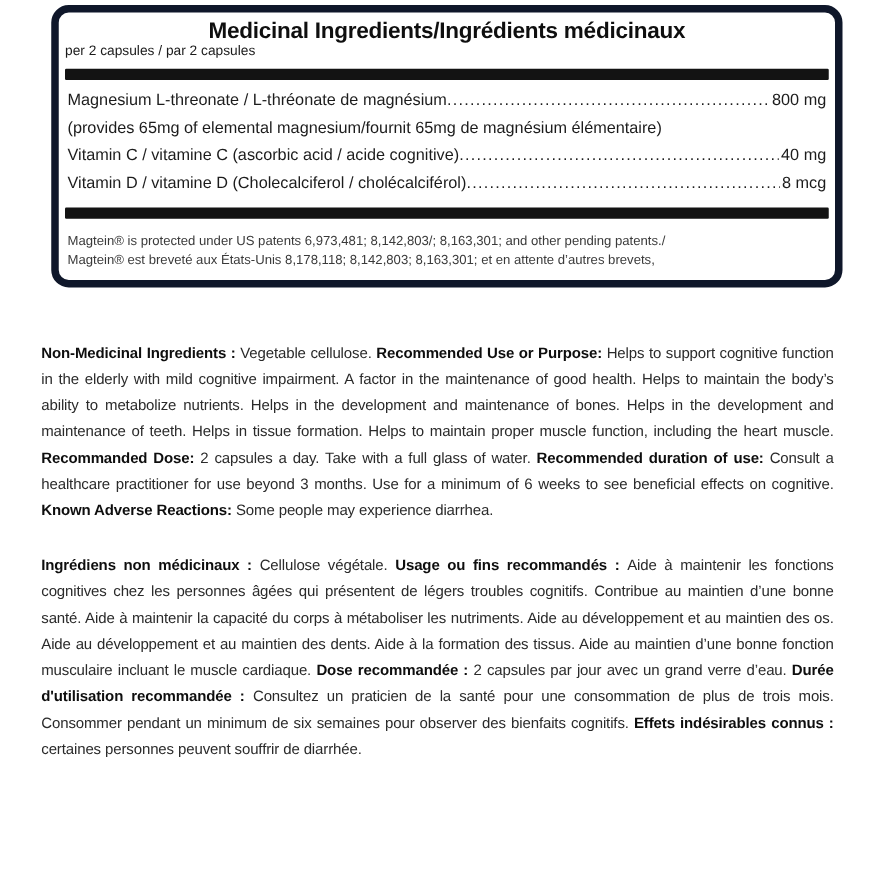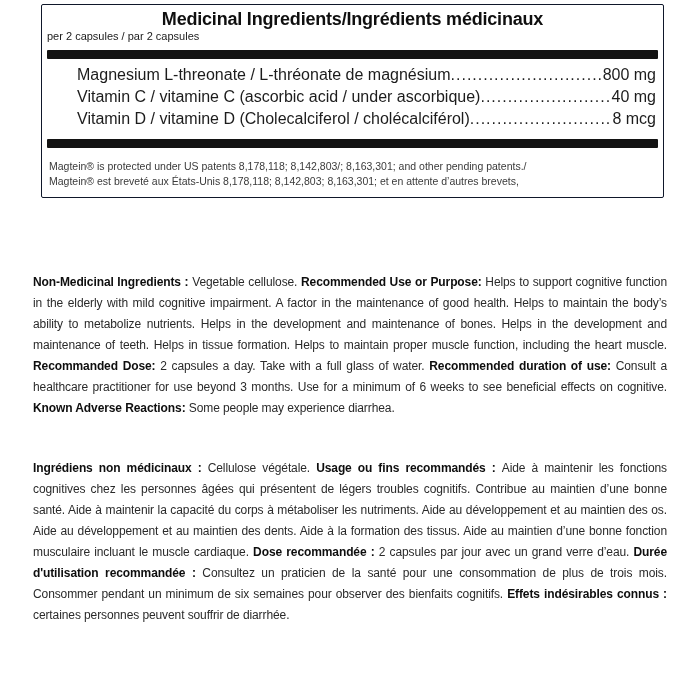--- a/index.html
+++ b/index.html
@@ -2,79 +2,80 @@
 <html><head>
 <meta charset="utf-8">
 <style>
   html,body { margin:0; padding:0; background:#ffffff; }
   .page {
     position:relative; width:700px; height:700px; background:#ffffff;
     font-family:"Liberation Sans", sans-serif; color:#222; overflow:hidden;
   }
   .panel {
     position:absolute; left:41px; top:4px; width:611px;
-    border:1px solid #0f172a; border-radius:2px;
+    border:6px solid #0f172a; border-radius:14px;
     padding:4px 5px 8px 5px; box-sizing:content-box; background:#fff;
   }
   .panel-title {
     text-align:center; font-weight:bold; font-size:18px; line-height:21px;
     color:#0f0f0f; letter-spacing:-0.2px;
   }
   .panel-subtitle {
     text-align:left; font-size:11px; line-height:13px; color:#1a1a1a;
     margin-bottom:7px;
   }
   .bar { height:9px; background:#131313; border-radius:1px; }
   .bar-top { margin-bottom:5px; }
   .bar-bottom { margin-top:9px; margin-bottom:11px; }
-  .ingredients { font-size:16px; line-height:22px; color:#1c1c1c; padding:0 2px;margin-left:28px; }
+  .ingredients { font-size:13px; line-height:22px; color:#1c1c1c; padding:0 2px; }
   .ing-row { display:flex; align-items:baseline; }
   .ing-name { white-space:nowrap; }
   .ing-dots { flex:1; overflow:hidden; white-space:nowrap; color:#1c1c1c; letter-spacing:1px; }
   .ing-amount { white-space:nowrap; padding-left:2px;text-align:center; }
   .ing-note { white-space:nowrap; }
   .patents { font-size:10.5px; line-height:15px; color:#3a3a3a; padding:0 2px; }
   .patent-line { white-space:nowrap; }
   .body-text { position:absolute; left:33px; right:33px; top:272px; }
   .body-par {
     margin:0 0 0 0; font-size:12px; line-height:21px; text-align:justify;
     color:#2a2a2a; letter-spacing:-0.1px;
   }
-  .body-par + .body-par { margin-top:39px; }
+  .body-par + .body-par { margin-top:23px; }
   .body-par b { color:#0e0e0e; }
 </style>
 </head>
 <body>
 
 <div class="page">
 
   <div class="panel">
     <div class="panel-title">Medicinal Ingredients/Ingrédients médicinaux</div>
     <div class="panel-subtitle">per 2 capsules / par 2 capsules</div>
     <div class="bar bar-top"></div>
     <div class="ingredients" id="ingredients">
         <div class="ing-row">
           <span class="ing-name">Magnesium L-threonate / L-thréonate de magnésium</span>
           <span class="ing-dots">................................................................................................................................................................</span>
           <span class="ing-amount">800 mg</span>
         </div>
+        <div class="ing-note">(provides 65mg of elemental magnesium/fournit 65mg de magnésium élémentaire)</div>
         <div class="ing-row">
-          <span class="ing-name">Vitamin C / vitamine C (ascorbic acid / under ascorbique)</span>
+          <span class="ing-name">Vitamin C / vitamine C (ascorbic acid / acide cognitive)</span>
           <span class="ing-dots">................................................................................................................................................................</span>
           <span class="ing-amount">40 mg</span>
         </div>
         <div class="ing-row">
           <span class="ing-name">Vitamin D / vitamine D (Cholecalciferol / cholécalciférol) </span>
           <span class="ing-dots">................................................................................................................................................................</span>
           <span class="ing-amount">8 mcg</span>
         </div>
       </div>
     <div class="bar bar-bottom"></div>
     <div class="patents" id="patents">
-        <div class="patent-line">Magtein® is protected under US patents 8,178,118; 8,142,803/; 8,163,301; and other pending patents./</div>
+        <div class="patent-line">Magtein® is protected under US patents 6,973,481; 8,142,803/; 8,163,301; and other pending patents./</div>
         <div class="patent-line">Magtein® est breveté aux États-Unis 8,178,118; 8,142,803; 8,163,301; et en attente d’autres brevets,</div>
       </div>
   </div>
 
   <div class="body-text" id="paragraphs">
       <p class="body-par"><b>Non-Medicinal Ingredients : </b><span>Vegetable cellulose. </span><b>Recommended Use or Purpose:</b><span> Helps to support cognitive function in the elderly with mild cognitive impairment. A factor in the maintenance of good health. Helps to maintain the body’s ability to metabolize nutrients. Helps in the development and maintenance of bones. Helps in the development and maintenance of teeth. Helps in tissue formation. Helps to maintain proper muscle function, including the heart muscle. </span><b>Recommanded Dose:</b><span> 2 capsules a day. Take with a full glass of water. </span><b>Recommended duration of use:</b><span> Consult a healthcare practitioner for use beyond 3 months. Use for a minimum of 6 weeks to see beneficial effects on cognitive. </span><b>Known Adverse Reactions:</b><span> Some people may experience diarrhea.</span></p>
       <p class="body-par"><b>Ingrédiens non médicinaux : </b><span>Cellulose végétale. </span><b>Usage ou fins recommandés : </b><span>Aide à maintenir les fonctions cognitives chez les personnes âgées qui présentent de légers troubles cognitifs. Contribue au maintien d’une bonne santé. Aide à maintenir la capacité du corps à métaboliser les nutriments. Aide au développement et au maintien des os. Aide au développement et au maintien des dents. Aide à la formation des tissus. Aide au maintien d’une bonne fonction musculaire incluant le muscle cardiaque. </span><b>Dose recommandée : </b><span>2 capsules par jour avec un grand verre d’eau. </span><b>Durée d'utilisation recommandée : </b><span>Consultez un praticien de la santé pour une consommation de plus de trois mois. Consommer pendant un minimum de six semaines pour observer des bienfaits cognitifs. </span><b>Effets indésirables connus : </b><span>certaines personnes peuvent souffrir de diarrhée.</span></p>
     </div>
 
 </div>

